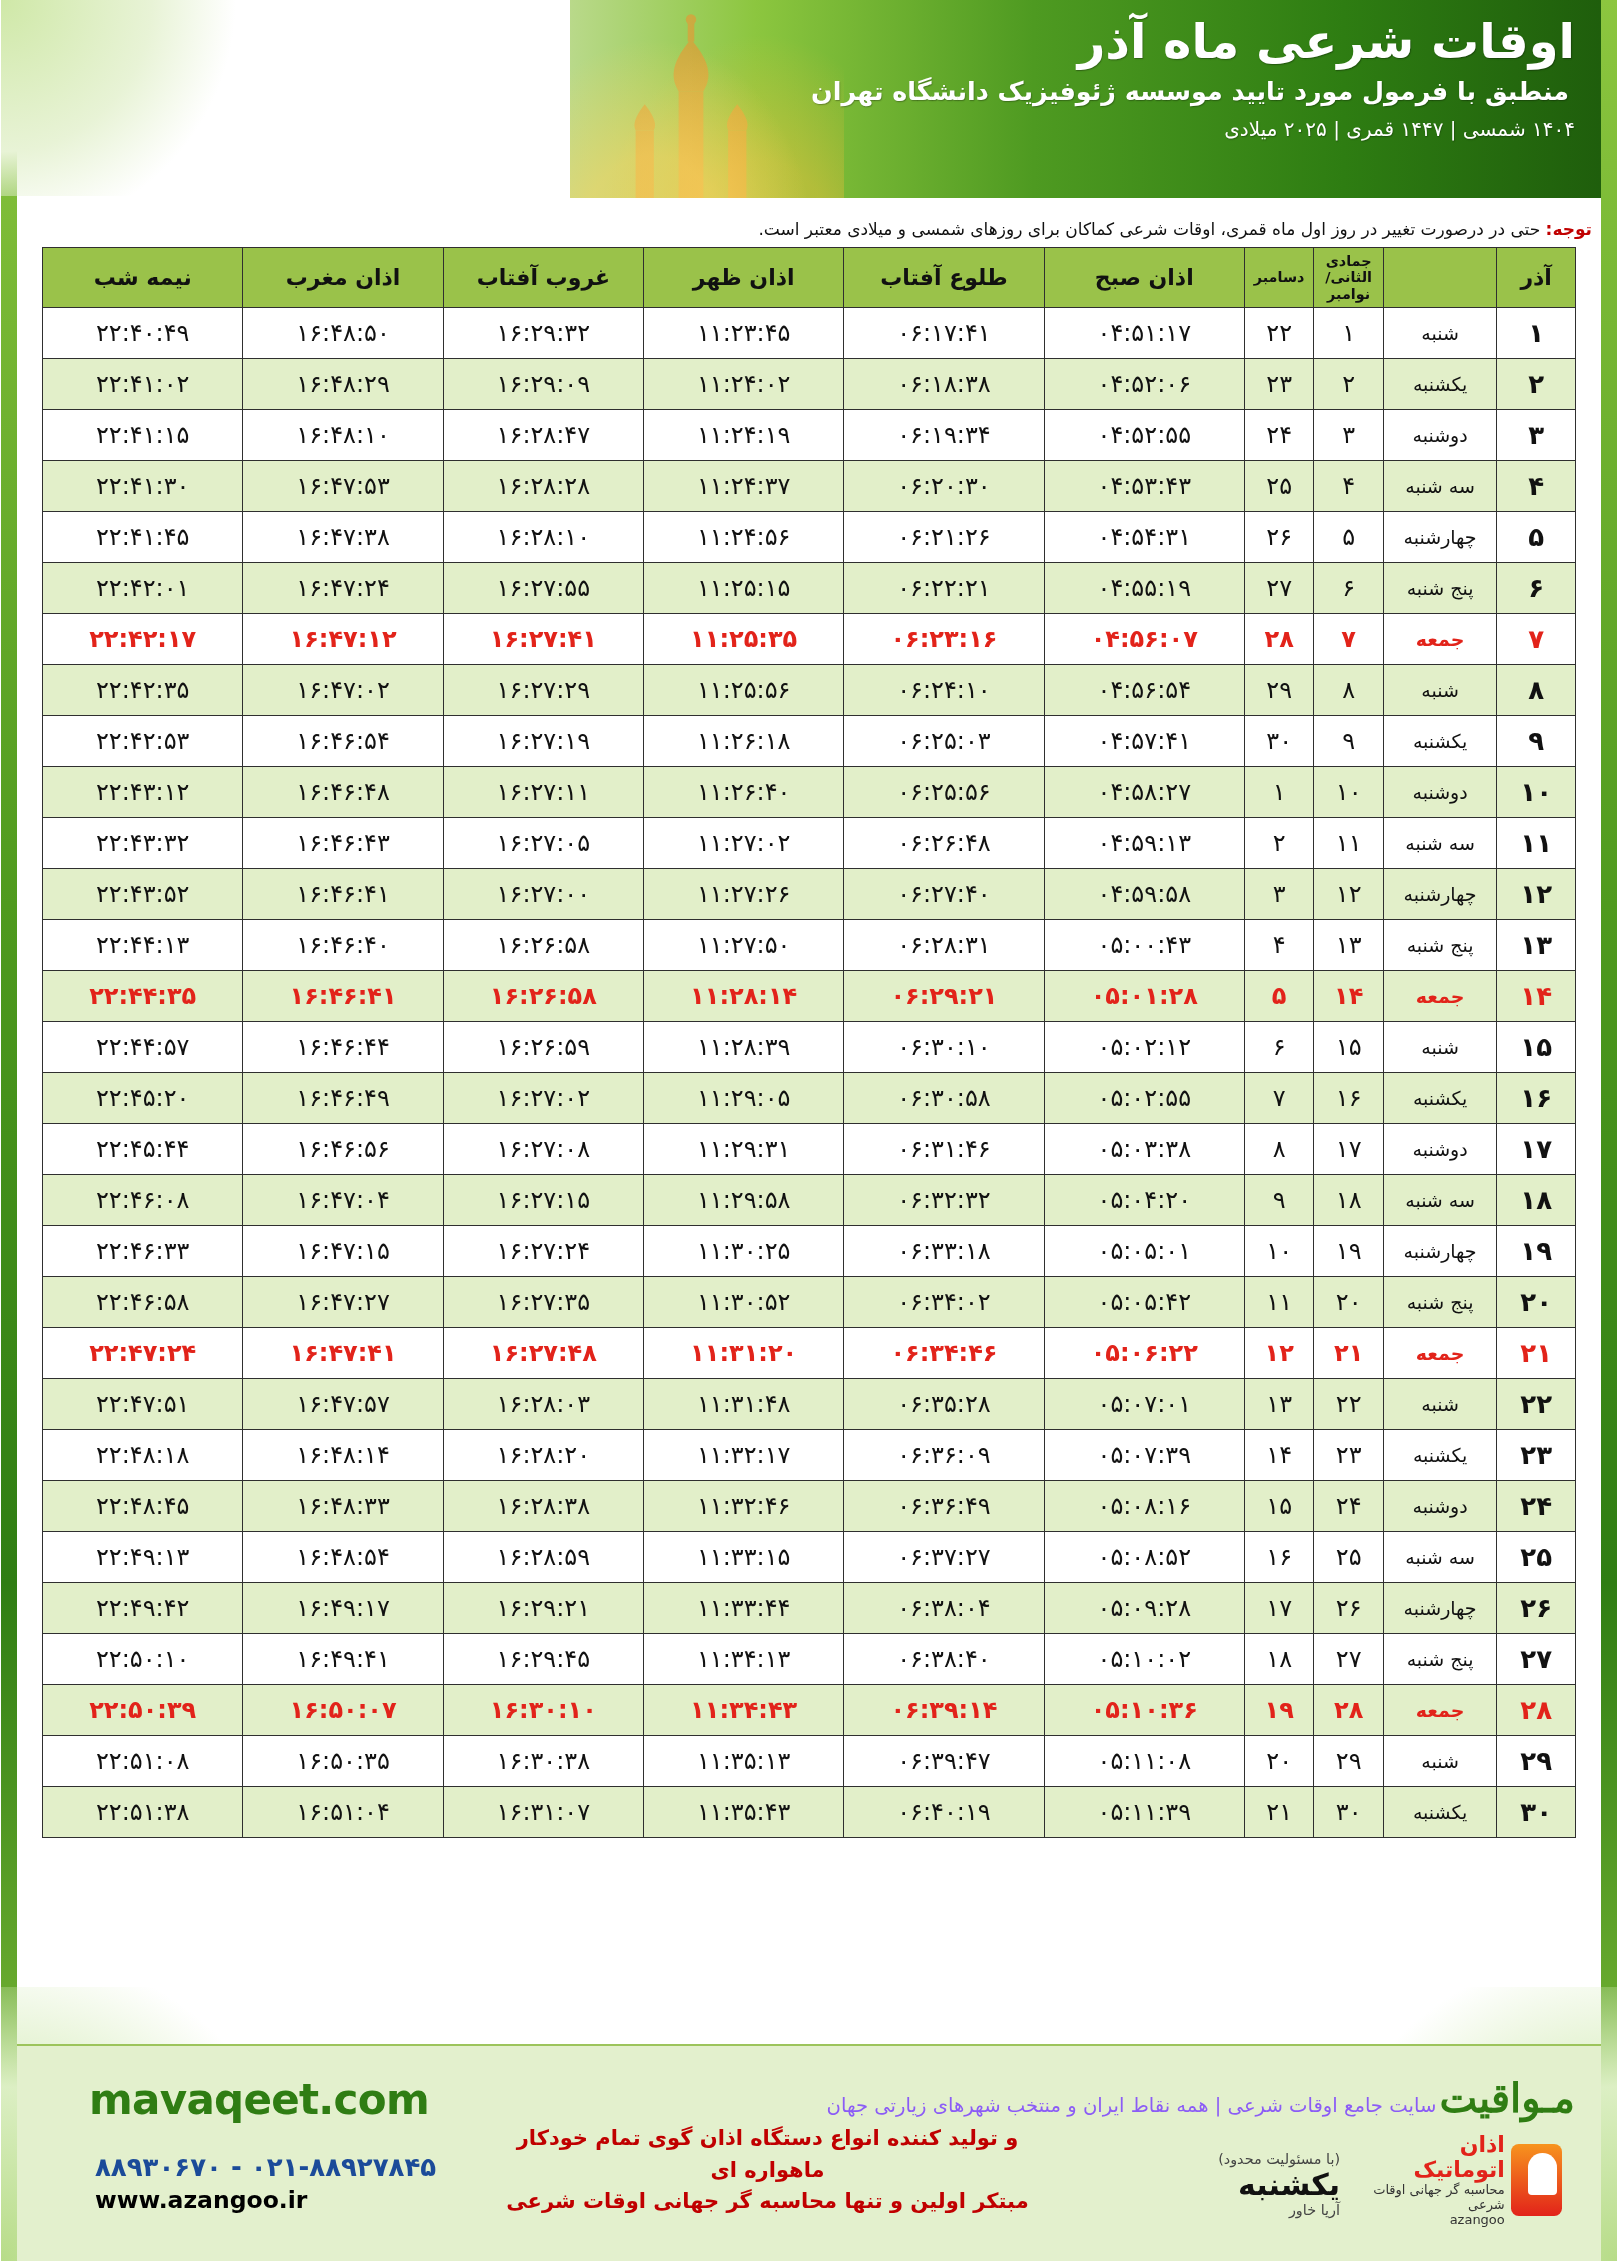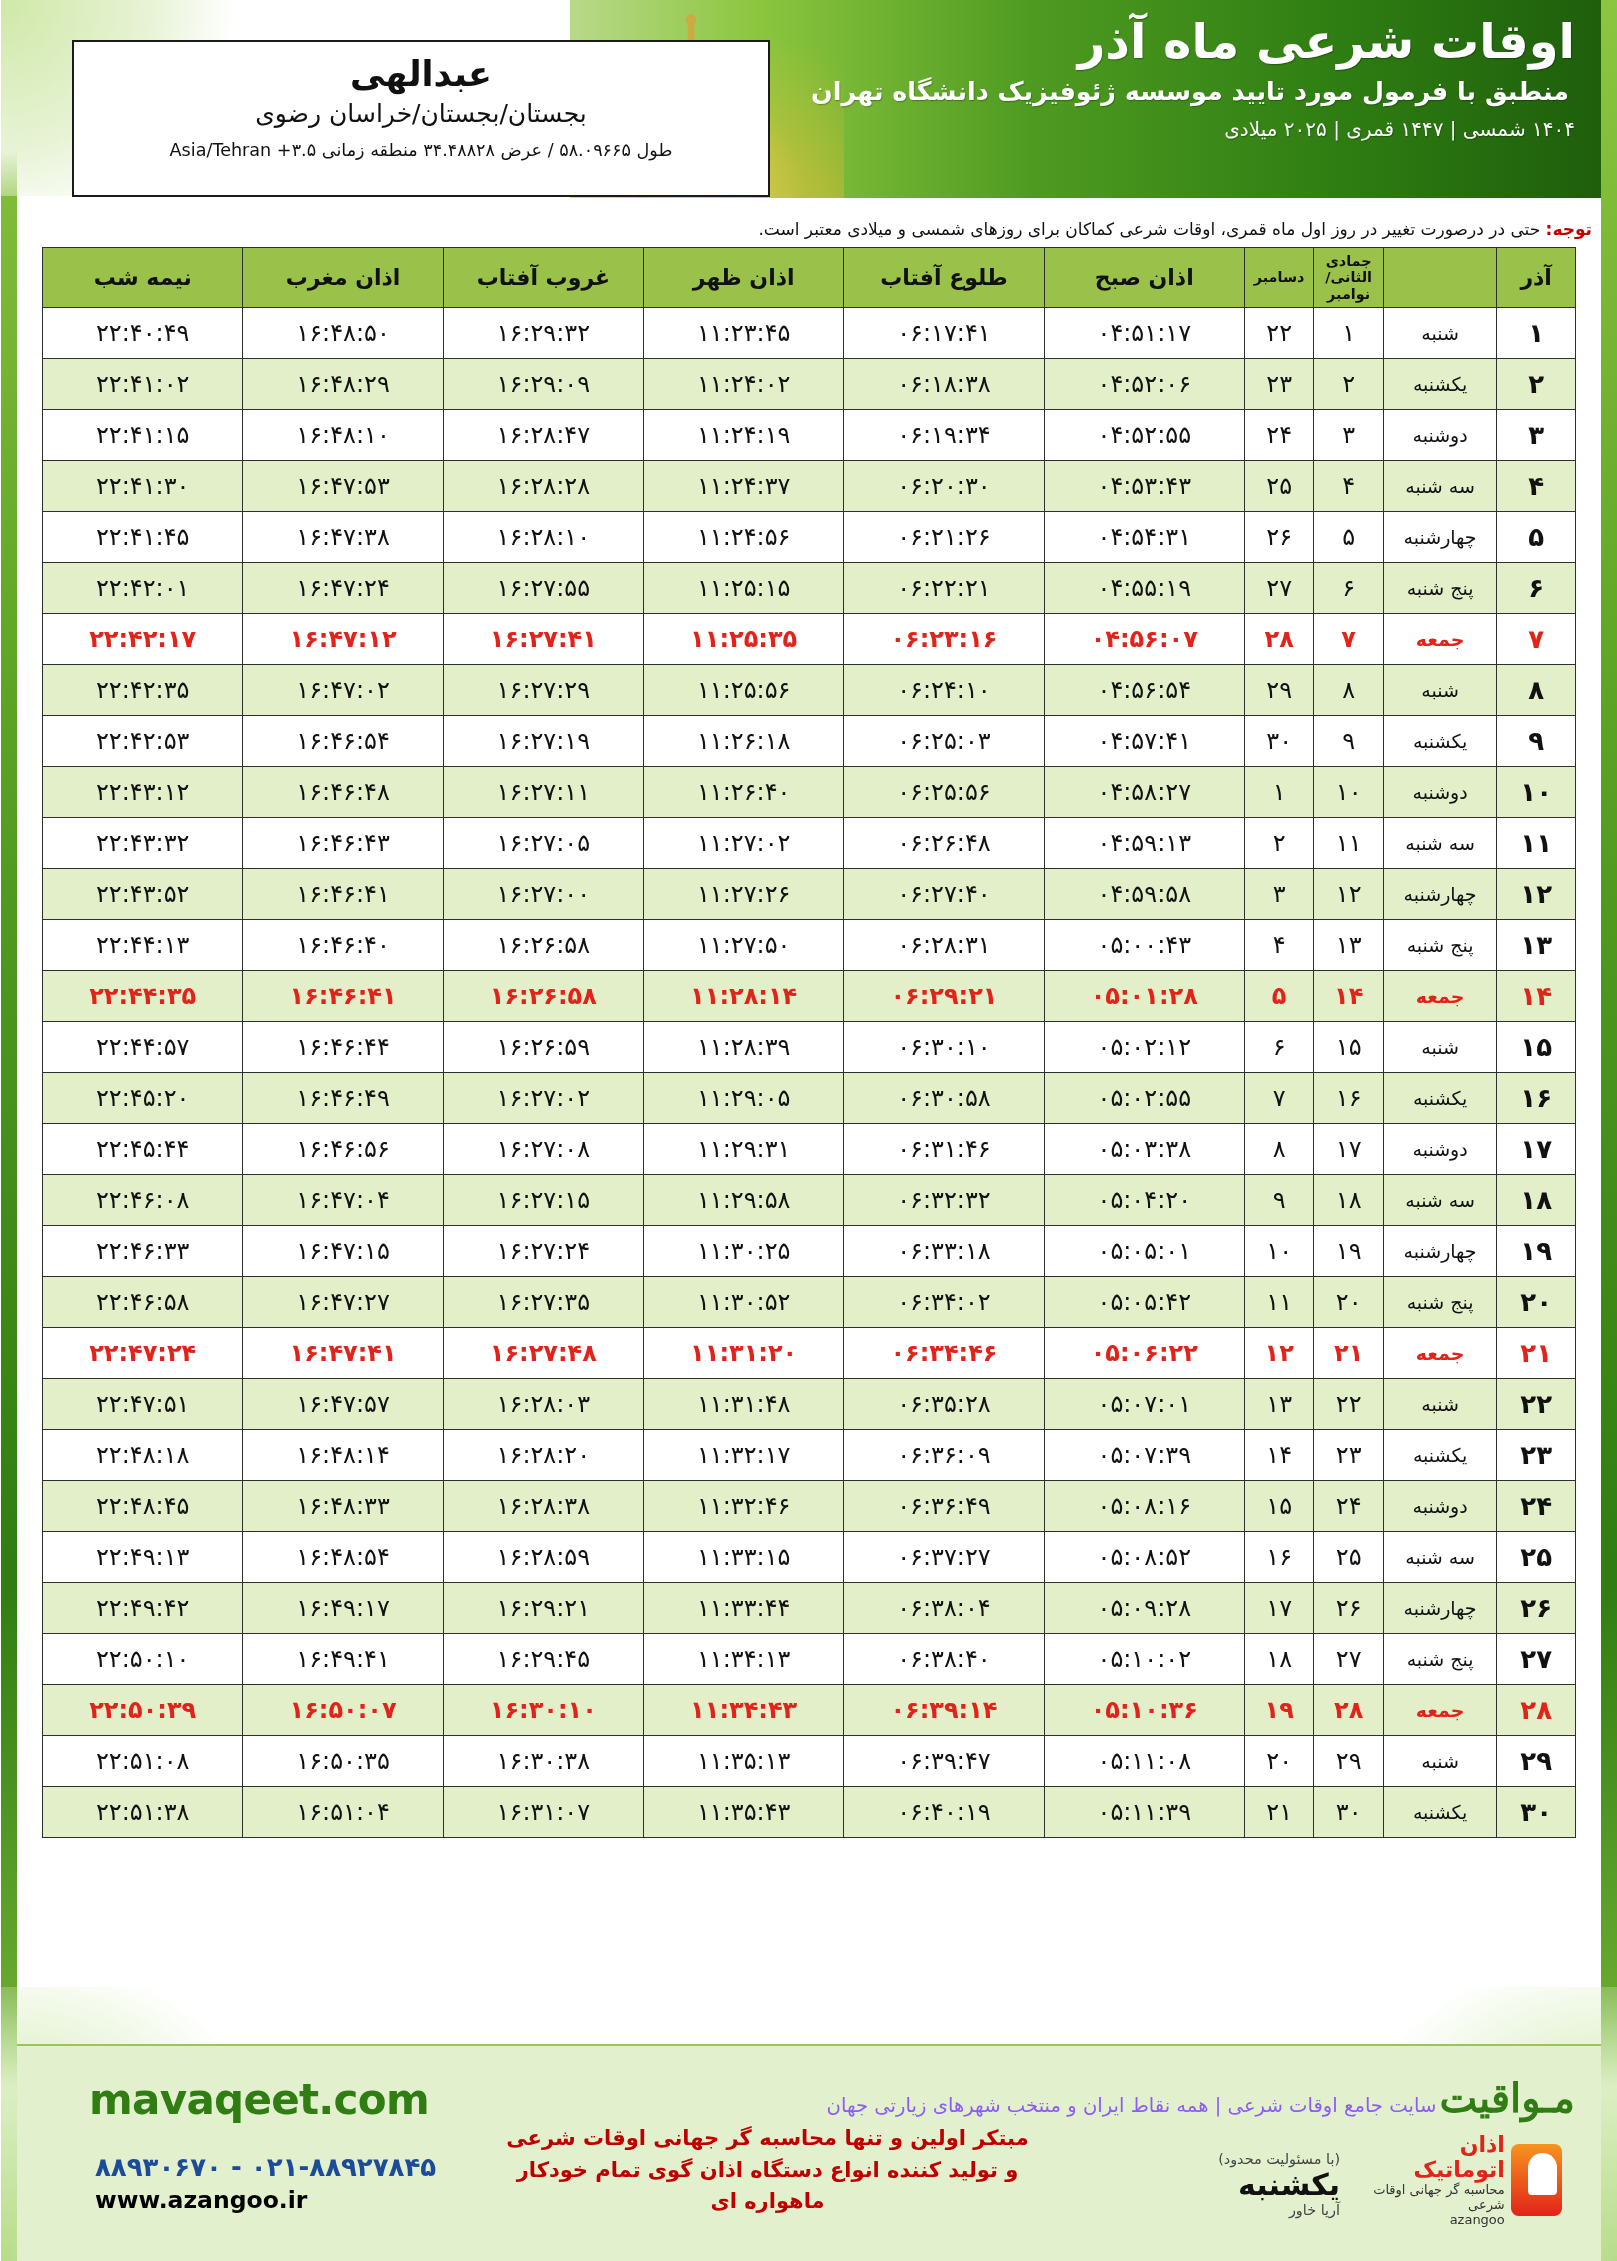--- a/index.html
+++ b/index.html
@@ -189,25 +189,20 @@
         <rect x="20" y="292" width="190" height="18"></rect>
       </g>
     </svg>
     <div class="header-text">
       <div class="h-title">اوقات شرعی ماه آذر</div>
       <div class="h-sub">منطبق با فرمول مورد تایید موسسه ژئوفیزیک دانشگاه تهران</div>
       <div class="h-dates">۱۴۰۴ شمسی | ۱۴۴۷ قمری | ۲۰۲۵ میلادی</div>
     </div>
   </div>
 
-  <div class="locbox">
-    <div class="loc-city">عبدالهی</div>
-    <div class="loc-prov">بجستان/بجستان/خراسان رضوی</div>
-    <div class="loc-geo">طول ۵۸.۰۹۶۶۵ / عرض ۳۴.۴۸۸۲۸ منطقه زمانی ۳.۵+ Asia/Tehran</div>
-  </div>
 
   <div class="note">
     <b>توجه:</b>
     <span>حتی در درصورت تغییر در روز اول ماه قمری، اوقات شرعی کماکان برای روزهای شمسی و میلادی معتبر است.</span>
   </div>
 
   <div class="tbl-wrap">
     <table>
       <colgroup>
         <col class="w-num">
@@ -607,22 +602,22 @@
         <span class="brand-tag">سایت جامع اوقات شرعی | همه نقاط ایران و منتخب شهرهای زیارتی جهان</span>
       </div>
       <div class="brand-url">mavaqeet.com</div>
     </div>
     <div class="footer-bottom">
       <div class="f-tel">
         <div>۰۲۱-۸۸۹۲۷۸۴۵ - ۸۸۹۳۰۶۷۰</div>
         <div class="f-web">www.azangoo.ir</div>
       </div>
       <div class="f-desc">
+        <div>و تولید کننده انواع دستگاه اذان گوی تمام خودکار ماهواره ای</div>
         <div>مبتکر اولین و تنها محاسبه گر جهانی اوقات شرعی</div>
-        <div>و تولید کننده انواع دستگاه اذان گوی تمام خودکار ماهواره ای</div>
       </div>
       <div class="logo-ray">
         <div class="b">(با مسئولیت محدود)</div>
         <div class="a">یکشنبه</div>
         <div class="b">آریا خاور</div>
       </div>
       <div class="logo-azan">
         <div class="ic"></div>
         <div class="tx">
           <div class="a">اذان اتوماتیک</div>

